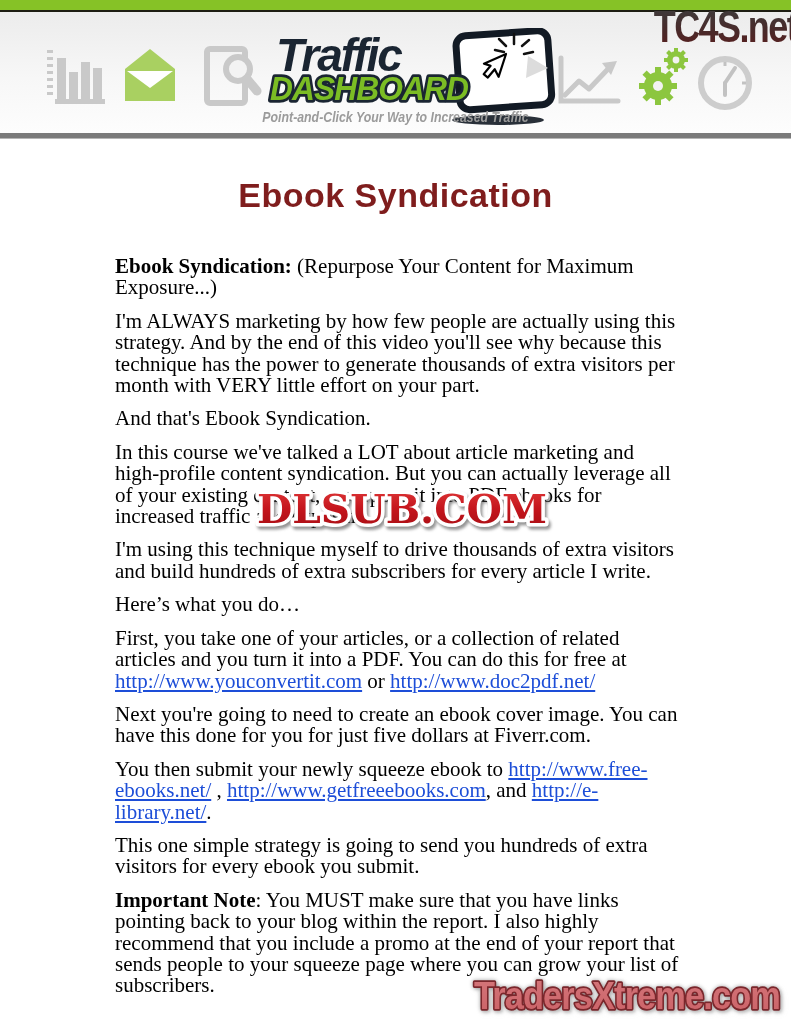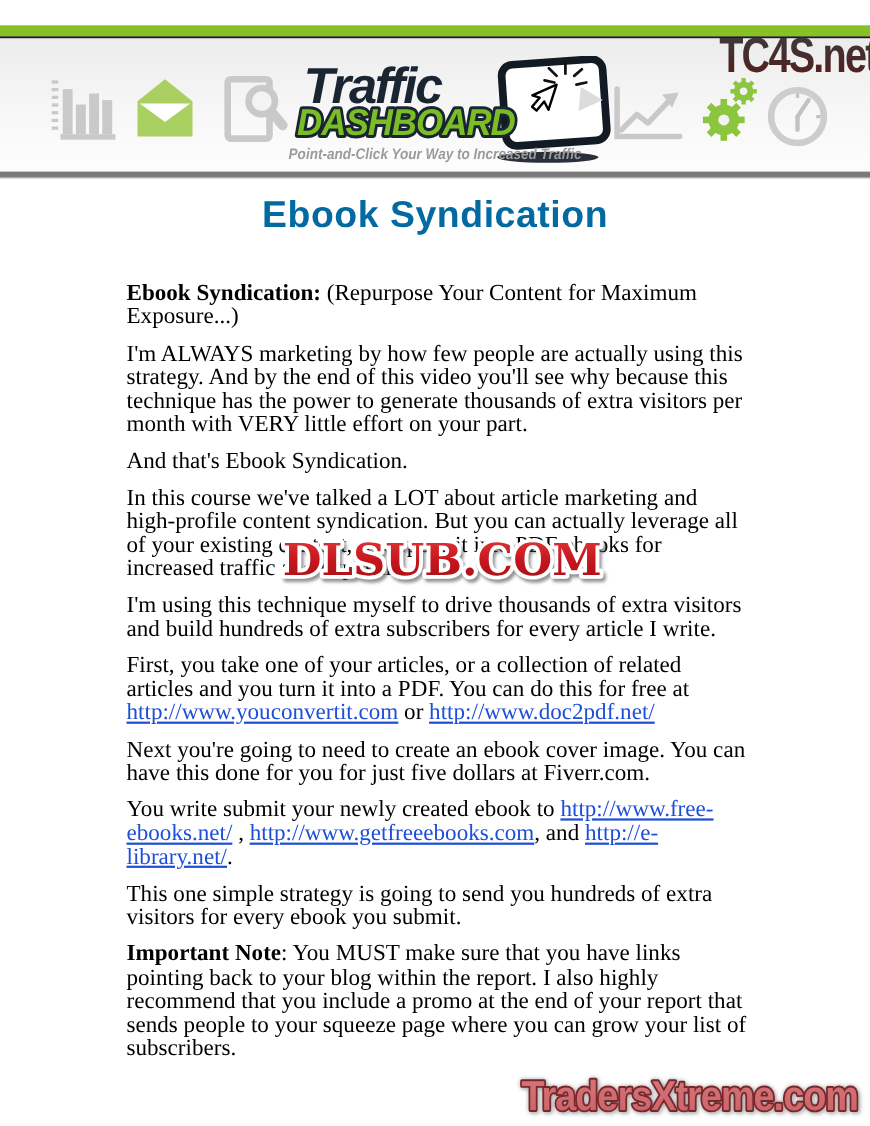--- a/index.html
+++ b/index.html
@@ -1,20 +1,20 @@
 <!DOCTYPE html>
 <html><head>
 <meta charset="utf-8">
 <style>
   html,body { margin:0; padding:0; background:#fff; }
   .page { position:relative; width:791px; height:1024px; background:#fff; overflow:hidden;
           font-family:"Liberation Serif", serif; color:#000; }
 
   
-  .header { position:absolute; top:0; left:0; width:791px; height:139px;margin-top:23px; }
+  .header { position:absolute; top:0; left:0; width:791px; height:139px; }
   .green-bar { position:absolute; top:0; left:0; right:0; height:10px; background:#86c226; }
   .dark-line { position:absolute; top:10px; left:0; right:0; height:2px; background:#1d1d12; }
   .header-bg { position:absolute; top:12px; left:0; right:0; height:121px;
                background:linear-gradient(180deg,#ececec 0%,#f7f7f7 55%,#fdfdfd 100%); }
   .header-divider { position:absolute; top:133px; left:0; right:0; height:5px; background:#7a7a7a;
                     border-bottom:1px solid #b5b5b5; }
   .hicon { position:absolute; }
   .tc4s { position:absolute; top:1px; right:-6px; font-family:"Liberation Sans",sans-serif;
           font-weight:900; font-size:45px; letter-spacing:-2px;
           transform:scaleX(0.80); transform-origin:100% 0;
@@ -23,21 +23,21 @@
   .logo-traffic { position:absolute; left:270px; top:26px; }
   .logo-dashboard { position:absolute; left:260px; top:62px; }
   .logo-laptop { position:absolute; left:428px; top:28px; }
   .tagline { position:absolute; top:109px; left:0; right:0; text-align:center;
              font-family:"Liberation Sans",sans-serif; font-style:italic; font-weight:bold;
              font-size:14px; color:#9b9b9b; transform:scaleX(0.88); }
 
   
   .title { position:absolute; top:176px; left:0; right:0; margin:0; text-align:center;
            font-family:"Liberation Sans",sans-serif; font-weight:bold; font-size:34px;
-           letter-spacing:0.5px; color:#0369a1; }
+           letter-spacing:0.5px; color:#7f1d1d; }
   .body-text { position:absolute; top:256px; left:115px; width:566px;
                font-size:21px; line-height:21.4px; }
   .body-text p { margin:0 0 12px 0; }
   .body-text a { color:#1d4ed8; text-decoration:underline; cursor:pointer; }
 
   
   .wm-dlsub { position:absolute; left:246px; top:483px;
               filter:drop-shadow(2px 3px 1.5px rgba(60,60,60,0.55)); }
   .wm-traders { position:absolute; left:462px; top:968px;
                 filter:drop-shadow(0 0 2px rgba(150,150,150,0.85)) drop-shadow(2px 2px 1px rgba(185,185,185,0.6)); }
@@ -159,26 +159,27 @@
   <h1 class="title">Ebook Syndication</h1>
 
   <div class="body-text">
     <p>
       <b>Ebook Syndication:</b><span> (Repurpose Your Content for Maximum Exposure...)</span>
     </p>
     <p>I'm ALWAYS marketing by how few people are actually using this strategy. And by the end of this video you'll see why because this technique has the power to generate thousands of extra visitors per month with VERY little effort on your part.</p>
     <p>And that's Ebook Syndication.</p>
     <p>In this course we've talked a LOT about article marketing and high-profile content syndication. But you can actually leverage all of your existing content, repurpose it into PDF ebooks for increased traffic and exposure.</p>
     <p>I'm using this technique myself to drive thousands of extra visitors and build hundreds of extra subscribers for every article I write.</p>
+    <p>Here’s what you do…</p>
     <p>
       <span>First, you take one of your articles, or a collection of related articles and you turn it into a PDF. You can do this for free at </span><a>http://www.youconvertit.com</a><span> or </span><a>http://www.doc2pdf.net/</a>
     </p>
     <p>Next you're going to need to create an ebook cover image. You can have this done for you for just five dollars at Fiverr.com.</p>
     <p>
-      <span>You write submit your newly created ebook to </span><a>http://www.free-ebooks.net/</a><span> , </span><a>http://www.getfreeebooks.com</a><span>, and </span><a>http://e-library.net/</a><span>.</span>
+      <span>You then submit your newly squeeze ebook to </span><a>http://www.free-ebooks.net/</a><span> , </span><a>http://www.getfreeebooks.com</a><span>, and </span><a>http://e-library.net/</a><span>.</span>
     </p>
     <p>This one simple strategy is going to send you hundreds of extra visitors for every ebook you submit.</p>
     <p>
       <b>Important Note</b><span>: You MUST make sure that you have links pointing back to your blog within the report. I also highly recommend that you include a promo at the end of your report that sends people to your squeeze page where you can grow your list of subscribers.</span>
     </p>
   </div>
 
   <svg class="wm-dlsub" width="312" height="52" viewBox="0 0 312 52">
     <defs>
       <linearGradient id="redg" x1="0" y1="0" x2="0" y2="1">

